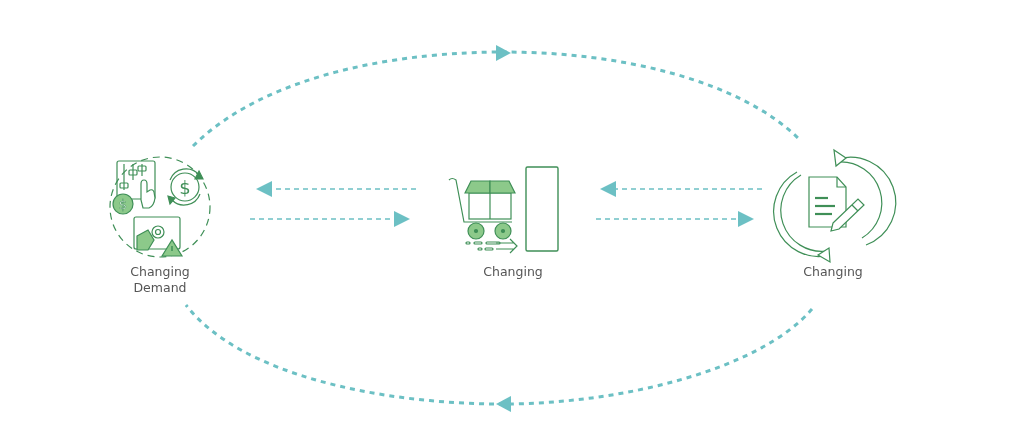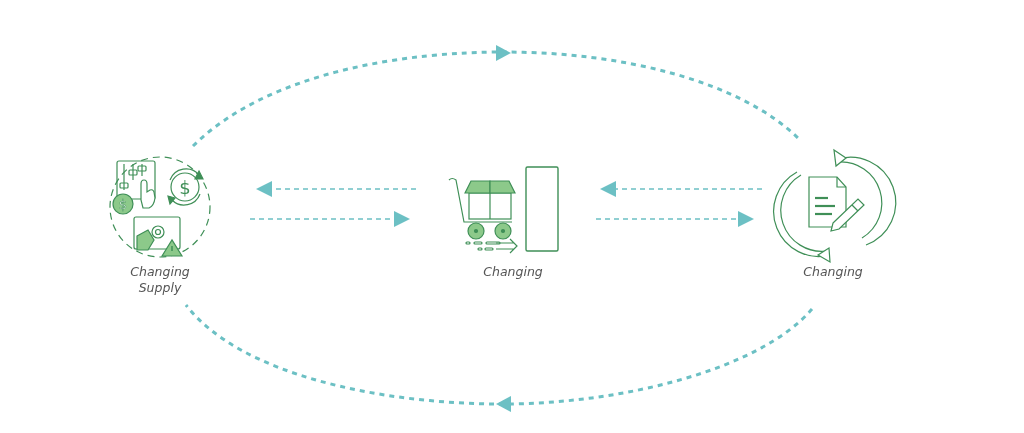--- a/index.html
+++ b/index.html
@@ -1,21 +1,21 @@
 <!DOCTYPE html>
 <html><head>
 <meta charset="utf-8">
 <style>
   html, body { margin: 0; padding: 0; background: #ffffff; }
   body { width: 1024px; height: 433px; position: relative; overflow: hidden;
          font-family: "DejaVu Sans", "Liberation Sans", sans-serif; }
   #canvas { position: absolute; left: 0; top: 0; width: 1024px; height: 433px; }
   .node-label { position: absolute; width: 140px; text-align: center;
                 font-size: 12.5px; line-height: 16px; color: #555555; }
-  .node-label span { display: block; font-style: italic; }
+  .node-label span { display: block; }
 </style>
 </head>
 <body>
 
 <svg id="canvas" viewBox="0 0 1024 433" xmlns="http://www.w3.org/2000/svg">
 
   <path d="M193,146 C270,70 410,52 503,52 C620,52 740,80 800,140" fill="none" stroke="#6cc0c4" stroke-width="3" stroke-dasharray="5,5"></path>
   <polygon points="496,45 496,61 511,53" fill="#6cc0c4"></polygon>
 
   <path d="M812,309 C760,370 620,404 503,404 C380,404 240,375 186,305" fill="none" stroke="#6cc0c4" stroke-width="3" stroke-dasharray="5,5"></path>
@@ -103,20 +103,20 @@
     <line x1="815" y1="206" x2="835" y2="206" stroke-width="2.2"></line>
     <line x1="815" y1="214" x2="832" y2="214" stroke-width="2.2"></line>
 
     <path d="M833,223 L858,199 L864,205 L839,229 L831,231 Z" fill="#ffffff"></path>
     <line x1="852" y1="205" x2="858" y2="211"></line>
   </g>
 </svg>
 
 <div class="node-label" style="left:90px; top:264px;">
   <span>Changing</span>
-  <span>Supply</span>
+  <span>Demand</span>
 </div>
 <div class="node-label" style="left:443px; top:264px;">
   <span>Changing</span>
 </div>
 <div class="node-label" style="left:763px; top:264px;">
   <span>Changing</span>
 </div>
 
 </body></html>

